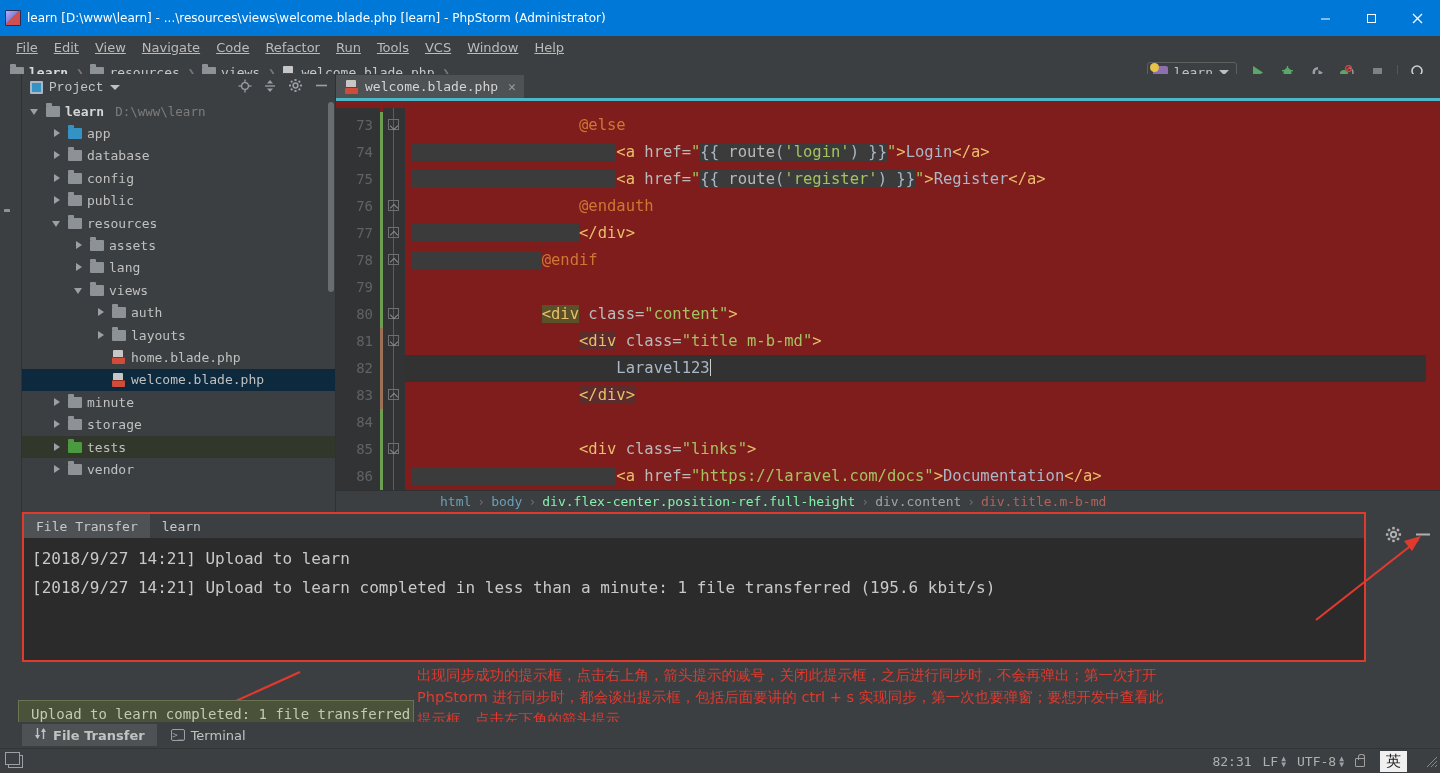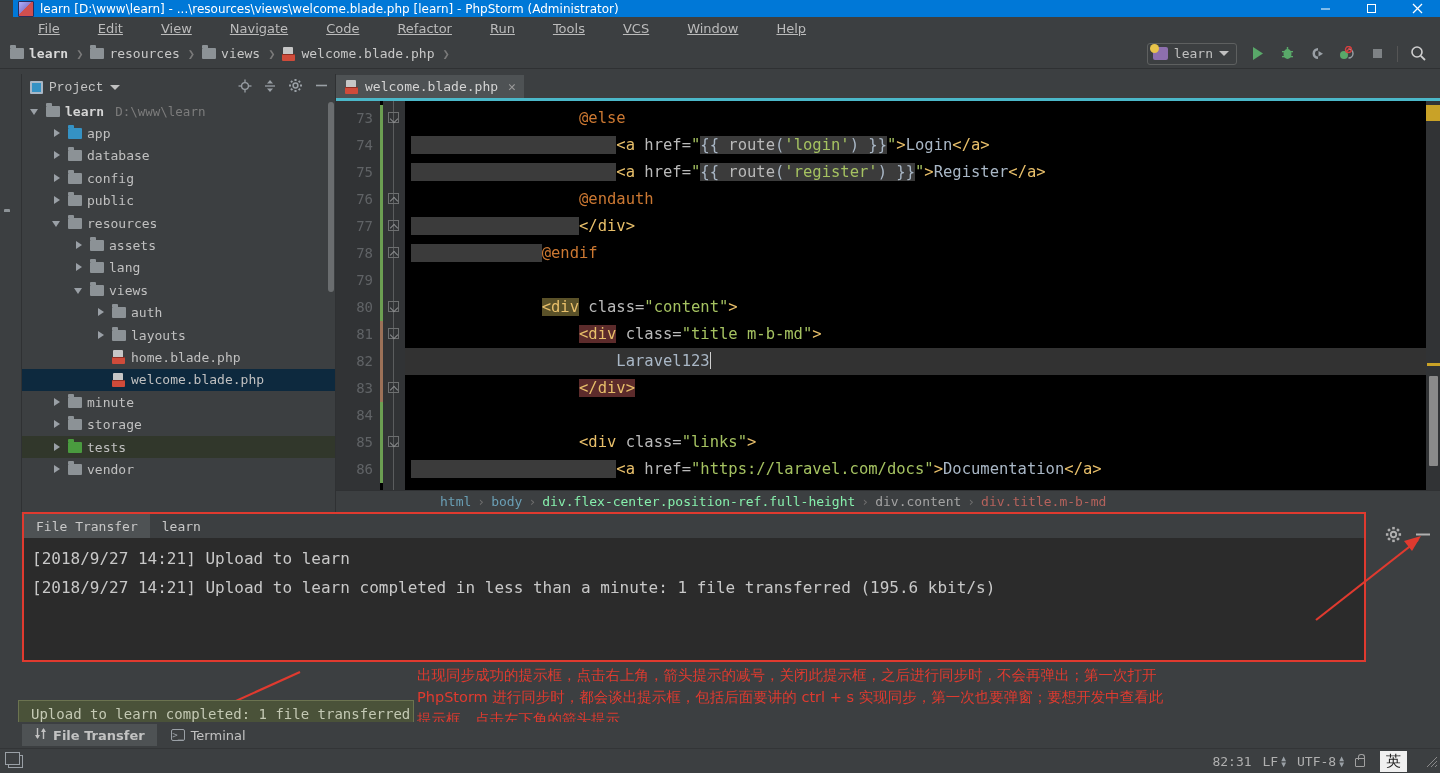--- a/index.html
+++ b/index.html
@@ -9,44 +9,44 @@
     background: #3c3f41;
     font-family: "DejaVu Sans", sans-serif;
     font-size: 13px;
     color: #bbbbbb;
     -webkit-font-smoothing: antialiased;
   }
   .app { position: relative; width: 1440px; height: 773px; }
 
   
   .titlebar {
-    height: 17px; background: #0078d7; color: #ffffff;
+    height: 36px; background: #0078d7; color: #ffffff;
     display: flex; align-items: center;
-    font-family: "DejaVu Sans", sans-serif; font-size: 12px; margin-left: 13px;
+    font-family: "DejaVu Sans", sans-serif; font-size: 12px;
   }
   .titlebar .tb-icon {
     width: 16px; height: 16px; margin: 0 6px 0 5px;
     background: linear-gradient(135deg,#b0b0ff 0%, #8a7fd0 45%, #d04f4f 46%, #d04f4f 100%);
     border: 1px solid #2b2b5a; border-radius: 1px; flex: none;
   }
   .titlebar .tb-title { white-space: nowrap; overflow: hidden; }
   .titlebar .tb-spacer { flex: 1; }
   .win-btn {
     width: 46px; height: 22px; display: flex; align-items: center; justify-content: center;
     color: #fff; font-size: 12px; line-height: 1;
   }
   .win-btn svg { display:block; }
 
   
   .menubar {
     height: 22px; background: #3c3f41; display: flex; align-items: center;
     padding-left: 8px; font-size: 13px; color: #bbbbbb;
     font-family: "DejaVu Sans", sans-serif;
   }
-  .menubar .mi { padding: 2px 8px; cursor: default; white-space: nowrap; margin-left: 22px; }
+  .menubar .mi { padding: 2px 8px; cursor: default; white-space: nowrap; }
   .menubar .mi u { text-decoration: underline; }
 
   
   .navbar {
     height: 30px; background: #3c3f41; display: flex; align-items: center;
     padding-left: 10px; font-family: "DejaVu Sans Mono", monospace; font-size: 13px;
     color: #bcbcbc; border-bottom: 1px solid #2f3133;
   }
   .crumb { display: flex; align-items: center; gap: 5px; padding-right: 4px; }
   .crumb .sep { color: #7a7a7a; font-size: 12px; padding: 0 3px; }
@@ -122,21 +122,21 @@
   .editor { flex:1; background:#2b2b2b; display:flex; flex-direction:column; position:relative; min-width:0; }
   .tabbar { height:27px; background:#3c3f41; display:flex; align-items:flex-end; }
   .etab {
     height:26px; display:flex; align-items:center; gap:6px; padding:0 8px 0 9px;
     background:#4e5254; font-family:"DejaVu Sans Mono", monospace; font-size:13px; color:#d4d4d4;
     border-bottom:3px solid #4bb8c9; position:relative;
   }
   .etab .x { color:#9a9a9a; font-size:13px; margin-left:4px; }
   .tabbar .tabfill { flex:1; height:26px; border-bottom:3px solid #4bb8c9; }
 
-  .code-area { flex:1; display:flex; position:relative; overflow:hidden; background:#000000; }
+  .code-area { flex:1; display:flex; position:relative; overflow:hidden; background:#7f1d1d;align-items:flex-end; }
   .gutter { width:44px; flex:none; background:#313335; color:#606366;
     font-family:"DejaVu Sans Mono", monospace; font-size:14px; text-align:right; padding-top:4px; }
   .gutter .gl { height:27px; line-height:27px; padding-right:7px; }
   .foldcol { width:22px; flex:none; background:#313335; position:relative; padding-top:4px; }
   .foldcol .fl { height:27px; position:relative; }
   .fold-marker { position:absolute; left:5px; top:7px; width:11px; height:11px;
     border:1px solid #6d6f70; }
   .fold-marker.down:after{ content:""; position:absolute; left:2px; top:3px; width:5px; height:5px;
     border-left:1px solid #8b8d8e;border-bottom:1px solid #8b8d8e; transform:rotate(-45deg);}
   .fold-marker.up:after{ content:""; position:absolute; left:2px; top:4px; width:5px; height:5px;

